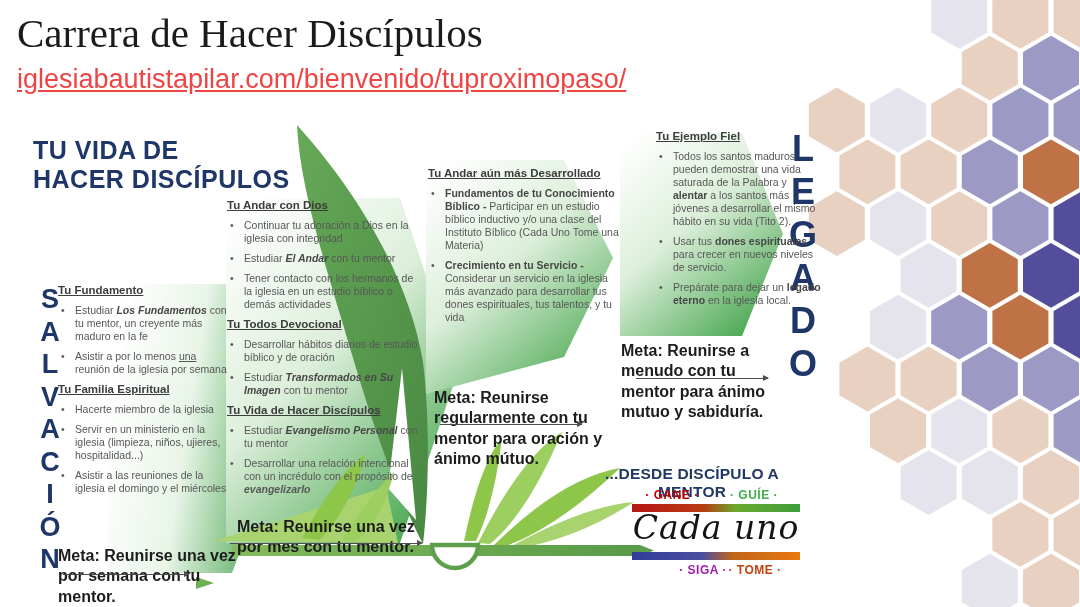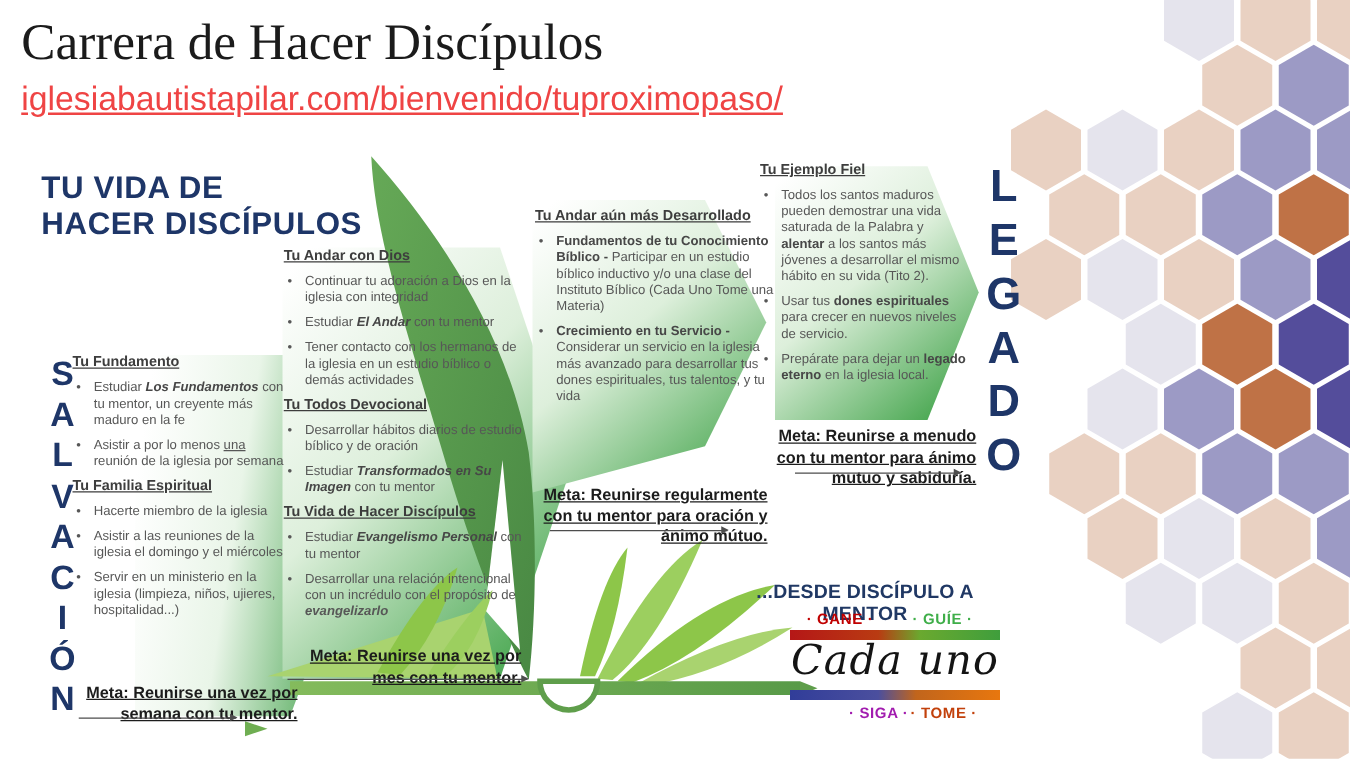--- a/index.html
+++ b/index.html
@@ -12,30 +12,30 @@
   .diagram-title{left:33px;top:136px;font-size:25px;font-weight:bold;color:#1e3668;line-height:1.16;letter-spacing:0.5px;}
   
   .vword{display:flex;flex-direction:column;align-items:center;color:#1e3668;font-weight:bold;}
   .vword-salvacion{left:28px;top:283px;width:44px;font-size:27px;line-height:32.5px;}
   .vword-legado{left:781px;top:127px;width:44px;font-size:36px;line-height:43px;}
   
   .col{position:absolute;font-size:10.5px;color:#575757;line-height:13px;}
   .col1{left:58px;top:282px;width:172px;}
   .col2{left:227px;top:197px;width:192px;}
   .col3{left:428px;top:165px;width:192px;}
-  .col4{left:608px;top:128px;width:168px;}
+  .col4{left:656px;top:128px;width:168px;}
   .chead{font-weight:bold;text-decoration:underline;color:#3d3d3d;font-size:11.5px;margin:2px 0 7px 0;}
   .bullet{position:relative;padding-left:17px;margin-bottom:7px;}
   .bullet::before{content:"\2022";position:absolute;left:3px;top:0;color:#575757;}
   .f-b{font-weight:bold;color:#474747;}
   .f-i{font-style:italic;font-weight:bold;}
   .f-bi{font-weight:bold;font-style:italic;color:#474747;}
   .f-u{text-decoration:underline;}
   
-  .meta{position:absolute;font-weight:bold;color:#1c1c1c;font-size:13px;text-align:right;line-height:1.28;text-decoration:underline;}
+  .meta{position:absolute;font-weight:bold;color:#1c1c1c;font-size:16px;text-align:left;line-height:1.28;}
   .marrow{position:absolute;border-top:1.3px solid #4d4d4d;height:0;}
   .marrow::after{content:"";position:absolute;right:-1px;top:-4px;width:0;height:0;
       border-left:6px solid #4d4d4d;border-top:3.5px solid transparent;border-bottom:3.5px solid transparent;}
   
   .logo-tagline{left:580px;top:465px;width:224px;text-align:center;font-size:15.5px;font-weight:bold;color:#203864;letter-spacing:0.2px;}
   .logo-word{position:absolute;width:64px;text-align:center;font-size:12px;font-weight:bold;letter-spacing:0.5px;}
   .logo-bar{position:absolute;width:168px;height:7.5px;}
   .logo-script{left:626px;top:508px;width:180px;text-align:center;font-family:"DejaVu Serif",serif;
       font-style:italic;font-size:33px;color:#141414;letter-spacing:1px;}
 </style>
@@ -156,22 +156,22 @@
     <div>D</div>
     <div>O</div>
   </div>
 
 <div class="col col1">
     <div class="chead">Tu Fundamento</div>
     <div class="bullet"><span>Estudiar </span><span class="f-bi">Los Fundamentos</span><span> con tu mentor, un creyente más maduro en la fe</span></div>
     <div class="bullet"><span>Asistir a por lo menos </span><span class="f-u">una</span><span> reunión de la iglesia por semana</span></div>
     <div class="chead">Tu Familia Espiritual</div>
     <div class="bullet"><span>Hacerte miembro de la iglesia</span></div>
+    <div class="bullet"><span>Servir en un ministerio en la iglesia (limpieza, niños, ujieres, hospitalidad...)</span></div>
     <div class="bullet"><span>Asistir a las reuniones de la iglesia el domingo y el miércoles</span></div>
-    <div class="bullet"><span>Servir en un ministerio en la iglesia (limpieza, niños, ujieres, hospitalidad...)</span></div>
   </div>
 <div class="col col2">
     <div class="chead">Tu Andar con Dios</div>
     <div class="bullet"><span>Continuar tu adoración a Dios en la iglesia con integridad</span></div>
     <div class="bullet"><span>Estudiar </span><span class="f-bi">El Andar</span><span> con tu mentor</span></div>
     <div class="bullet"><span>Tener contacto con los hermanos de la iglesia en un estudio bíblico o demás actividades</span></div>
     <div class="chead">Tu Todos Devocional</div>
     <div class="bullet"><span>Desarrollar hábitos diarios de estudio bíblico y de oración</span></div>
     <div class="bullet"><span>Estudiar </span><span class="f-bi">Transformados en Su Imagen</span><span> con tu mentor</span></div>
     <div class="chead">Tu Vida de Hacer Discípulos</div>

